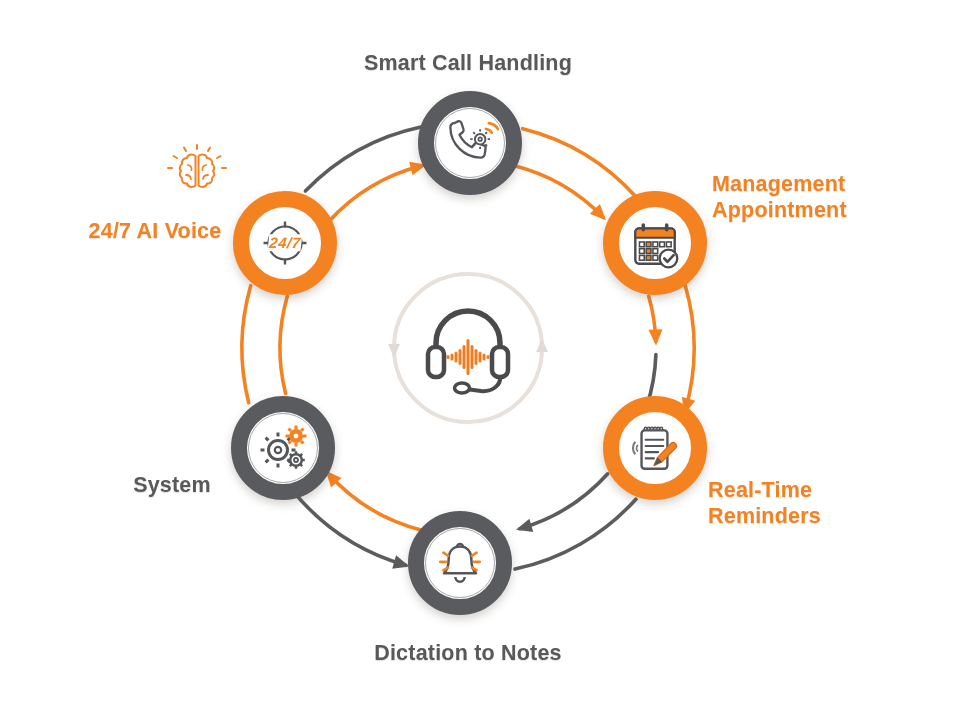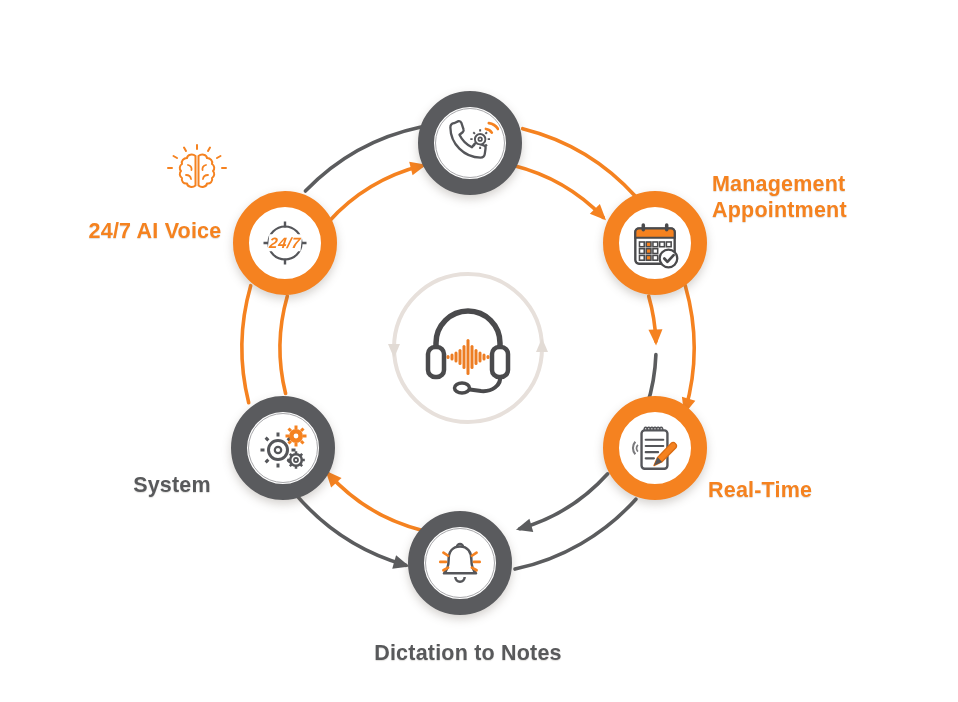--- a/index.html
+++ b/index.html
@@ -95,20 +95,21 @@
   <div class="node gray" style="left:418px;top:91px">
     <div class="inner-ring"></div>
     <svg width="58" height="58" viewBox="0 0 60 60">
       <path d="M13.5 9.5 c-2.2 .3 -3.8 2.2 -3.8 4.4 .2 17 14.2 31 31.2 31.2 2.2 0 4.1 -1.6 4.4 -3.8 l.8 -5.9 c.2 -1.3 -.6 -2.6 -1.9 -3 l-6.6 -2.2 c-1.1 -.4 -2.3 0 -3 .9 l-2.6 3.3 c-5.6 -2.7 -10.2 -7.3 -12.9 -12.9 l3.3 -2.6 c.9 -.7 1.3 -1.9 .9 -3 l-2.2 -6.6 c-.4 -1.3 -1.7 -2.1 -3 -1.9 z" fill="none" stroke="#55565A" stroke-width="2.4" stroke-linejoin="round"></path>
       <circle cx="40.5" cy="26" r="5.4" fill="#fff" stroke="#55565A" stroke-width="2"></circle>
       <circle cx="40.5" cy="26" r="1.8" fill="none" stroke="#55565A" stroke-width="1.8"></circle>
       <path d="M40.5 18.2 v-2.4 M40.5 33.8 v2.4 M32.7 26 h-2.4 M48.3 26 h2.4 M35.1 20.6 l-1.7 -1.7 M45.9 31.4 l1.7 1.7 M35.1 31.4 l-1.7 1.7 M45.9 20.6 l1.7 -1.7" stroke="#55565A" stroke-width="2"></path>
       <path d="M46.5 15.5 a8 8 0 0 1 6 3.8 M49.5 9.5 a13.5 13.5 0 0 1 9.5 6" fill="none" stroke="#F58220" stroke-width="2.8" stroke-linecap="round"></path>
     </svg>
   </div>
+  <div class="lbl gray center" style="left:328px;top:50px;width:280px">Smart Call Handling</div>
 
   <div class="node orange" style="left:603px;top:191px">
     <svg width="58" height="58" viewBox="0 0 56 56">
       <rect x="9" y="14" width="38" height="34" rx="3.5" fill="#fff" stroke="#4A4A4C" stroke-width="2.3"></rect>
       <path d="M9 23 v-5.5 a3.5 3.5 0 0 1 3.5 -3.5 h31 a3.5 3.5 0 0 1 3.5 3.5 V23 z" fill="#F58220" stroke="#4A4A4C" stroke-width="2"></path>
       <rect x="15" y="9" width="3.4" height="8" rx="1.7" fill="#4A4A4C"></rect>
       <rect x="37.6" y="9" width="3.4" height="8" rx="1.7" fill="#4A4A4C"></rect>
       <g stroke="#4A4A4C" stroke-width="1.5" fill="none">
         <rect x="13" y="27" width="4.6" height="4.6"></rect>
         <rect x="26" y="27" width="4.6" height="4.6"></rect>
@@ -137,20 +138,21 @@
       <path d="M11.5 25 a5 5 0 0 0 0 6.5" fill="none" stroke="#7a7a7d" stroke-width="1.6"></path>
       <rect x="15" y="11" width="25" height="37" rx="3" fill="#fff" stroke="#55565A" stroke-width="2.3"></rect>
       <path d="M17.5 11 c0 -4 3 -4 3 0 c0 -4 3 -4 3 0 c0 -4 3 -4 3 0 c0 -4 3 -4 3 0 c0 -4 3 -4 3 0 c0 -4 3 -4 3 0" fill="none" stroke="#55565A" stroke-width="1.6"></path>
       <path d="M19 20 h17 M19 26 h17 M19 32 h12 M19 38 h8" stroke="#55565A" stroke-width="2" stroke-linecap="round"></path>
       <path d="M27 45 l3.5 -8 L43.5 23.5 a3.2 3.2 0 0 1 4.5 4.5 L34.5 41.5 l-7.5 3.5 z" fill="#F58220" stroke="#D96B12" stroke-width="1.2" stroke-linejoin="round"></path>
       <path d="M27 45 l3.5 -8 4.4 4.4 -7.9 3.6 z" fill="#55565A"></path>
     </svg>
   </div>
   <div class="lbl orange" style="left:708px;top:477px">
     <span style="display:block">Real-Time</span>
+    <span style="display:block">Reminders</span>
   </div>
 
   <div class="node gray" style="left:408px;top:511px">
     <div class="inner-ring"></div>
     <svg width="58" height="58" viewBox="0 0 56 56">
       <path d="M28 12 c-7.5 0 -11 5.5 -11 13 0 7 -2 10.5 -4.5 13 l31 0 c-2.5 -2.5 -4.5 -6 -4.5 -13 0 -7.5 -3.5 -13 -11 -13 z" fill="#fff" stroke="#55565A" stroke-width="2.4" stroke-linejoin="round"></path>
       <path d="M25 12.5 a3 3 0 0 1 6 0" fill="none" stroke="#55565A" stroke-width="2.2"></path>
       <path d="M23.5 41.5 a4.5 4.5 0 0 0 9 0" fill="none" stroke="#55565A" stroke-width="2.4"></path>
       <path d="M12 18 l4.5 3 M9 27 h5.5 M12 35 l4.5 -2.5" stroke="#F58220" stroke-width="2.6" stroke-linecap="round"></path>
       <path d="M44 18 l-4.5 3 M47 27 h-5.5 M44 35 l-4.5 -2.5" stroke="#F58220" stroke-width="2.6" stroke-linecap="round"></path>

